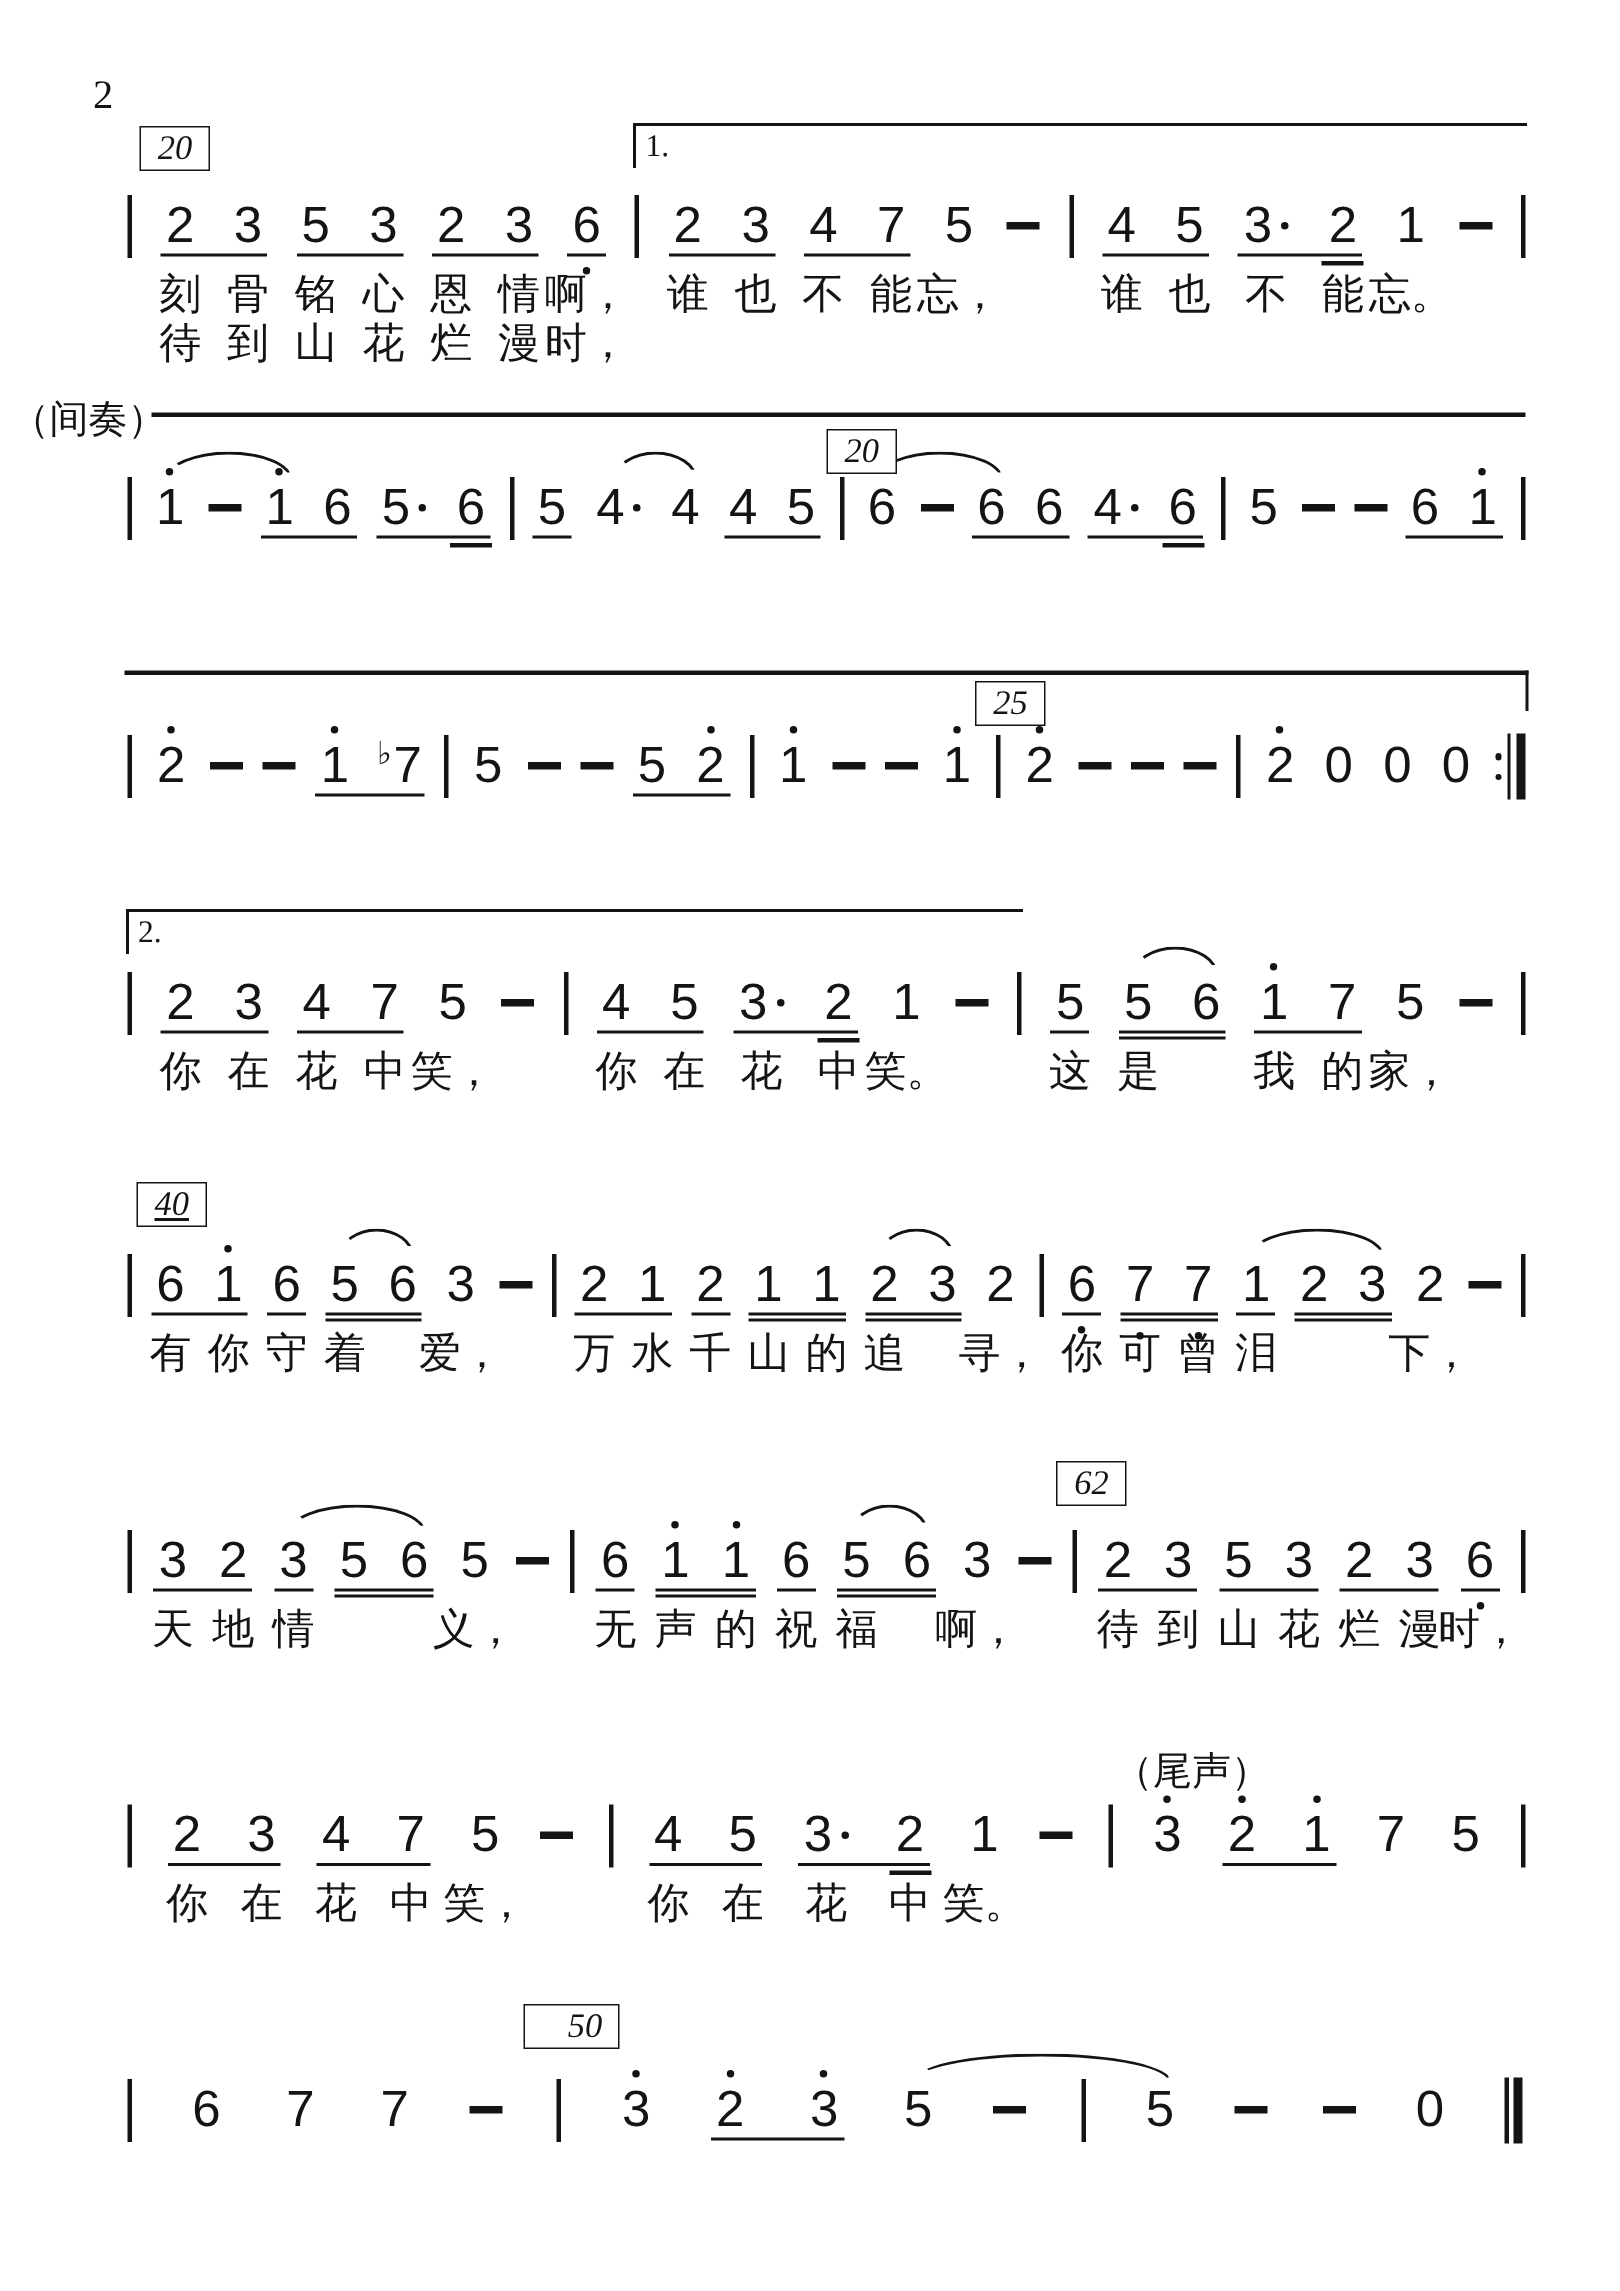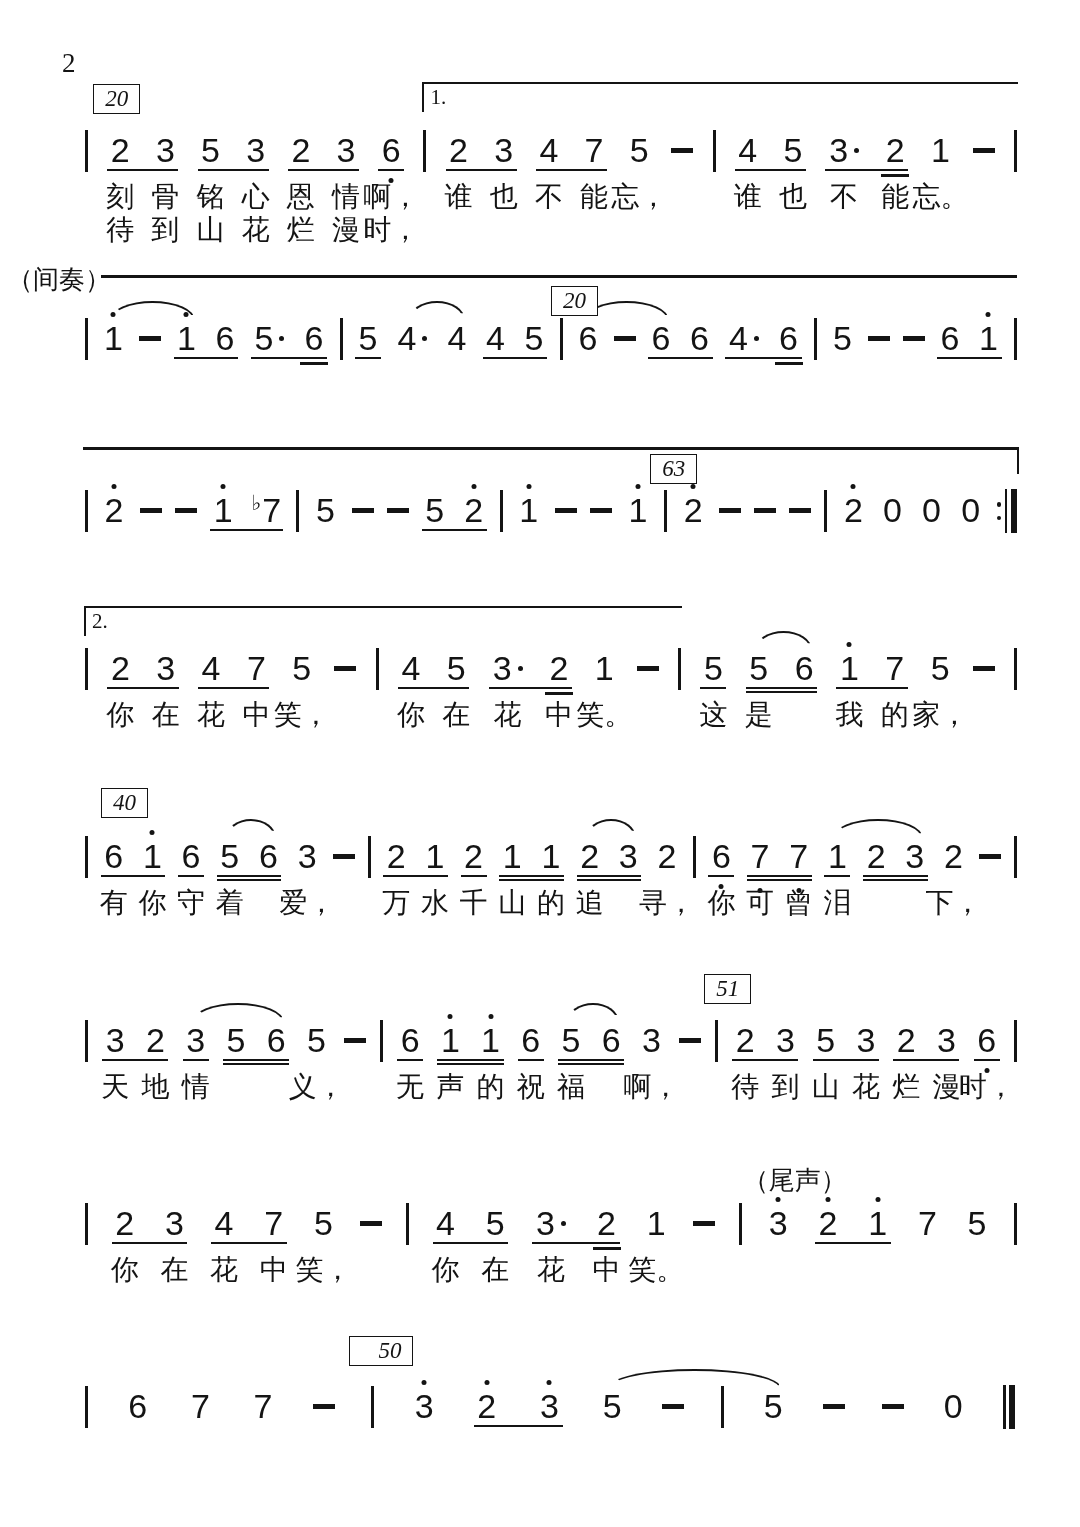--- a/index.html
+++ b/index.html
@@ -337,21 +337,21 @@
           <div class="rbar">
             <div class="rd">
               <i></i>
               <i></i>
             </div>
             <div class="thin"></div>
             <div class="thick"></div>
           </div>
         </div>
         <div class="phline hook" style="left: -2px; width: 936px; top: -45px;"></div>
-        <div class="mbox" style="left: 565.125px; top: -38px;">63</div>
+        <div class="mbox" style="left: 565.125px; top: -38px;">25</div>
       </div>
       <div class="system" style="top: 650px;">
         <div class="noterow" style="column-gap: 19.3636px;">
           <div class="bar"></div>
           <div class="grp u1" style="column-gap: 19.3636px;">
             <div class="cell note" style="width: 26px;">
               <div class="nn">2</div>
             </div>
             <div class="cell note" style="width: 26px;">
               <div class="nn">3</div>
@@ -568,21 +568,21 @@
           <div class="lycell" style="width: 26px;">你</div>
           <div class="lycell" style="width: 26px;">可</div>
           <div class="lycell" style="width: 26px;">曾</div>
           <div class="lycell" style="width: 26px;">泪</div>
           <div class="lycell" style="width: 26px;"></div>
           <div class="lycell" style="width: 26px;"></div>
           <div class="lycell" style="width: 26px;">下，</div>
           <div class="lycell" style="width: 22px;"></div>
           <div class="lycell" style="width: 3px;"></div>
         </div>
-        <div class="mbox" style="left: 16px; top: -50px;">40</div>
+        <div class="mbox" style="left: 6px; top: -50px; text-decoration: underline;">40</div>
       </div>
       <div class="system" style="top: 1022px;">
         <div class="noterow" style="column-gap: 14.24px;">
           <div class="bar"></div>
           <div class="grp u1" style="column-gap: 14.24px;">
             <div class="cell note" style="width: 26px;">
               <div class="nn">3</div>
             </div>
             <div class="cell note" style="width: 26px;">
               <div class="nn">2</div>
@@ -691,21 +691,21 @@
           <div class="lycell" style="width: 3px;"></div>
           <div class="lycell" style="width: 26px;">待</div>
           <div class="lycell" style="width: 26px;">到</div>
           <div class="lycell" style="width: 26px;">山</div>
           <div class="lycell" style="width: 26px;">花</div>
           <div class="lycell" style="width: 26px;">烂</div>
           <div class="lycell" style="width: 26px;">漫</div>
           <div class="lycell" style="width: 26px;">时，</div>
           <div class="lycell" style="width: 3px;"></div>
         </div>
-        <div class="mbox" style="left: 619.219px; top: -48px;">51</div>
+        <div class="mbox" style="left: 619.219px; top: -48px;">62</div>
       </div>
       <div class="system" style="top: 1205px;">
         <div class="noterow" style="column-gap: 23.7px;">
           <div class="bar"></div>
           <div class="grp u1" style="column-gap: 23.7px;">
             <div class="cell note" style="width: 26px;">
               <div class="nn">2</div>
             </div>
             <div class="cell note" style="width: 26px;">
               <div class="nn">3</div>

